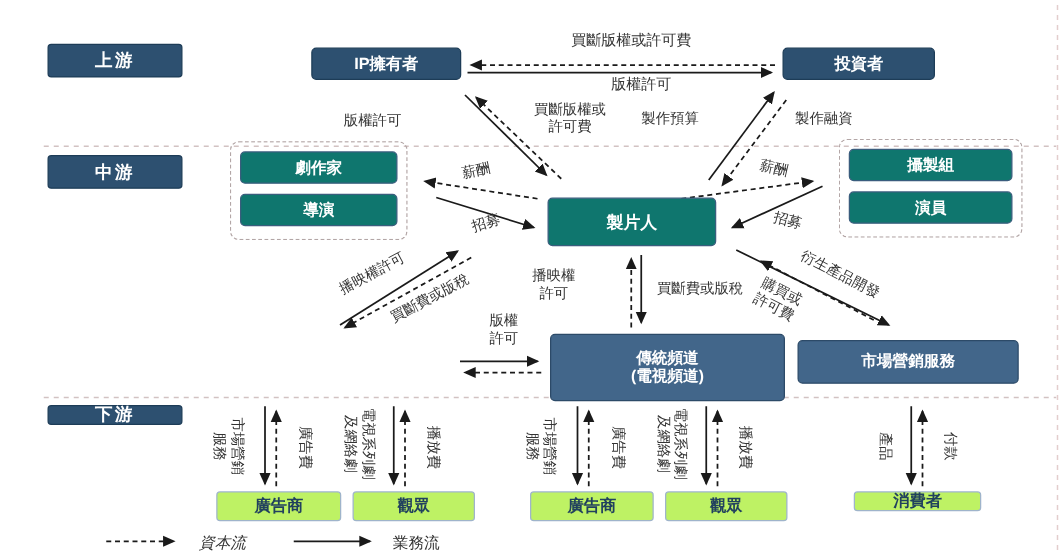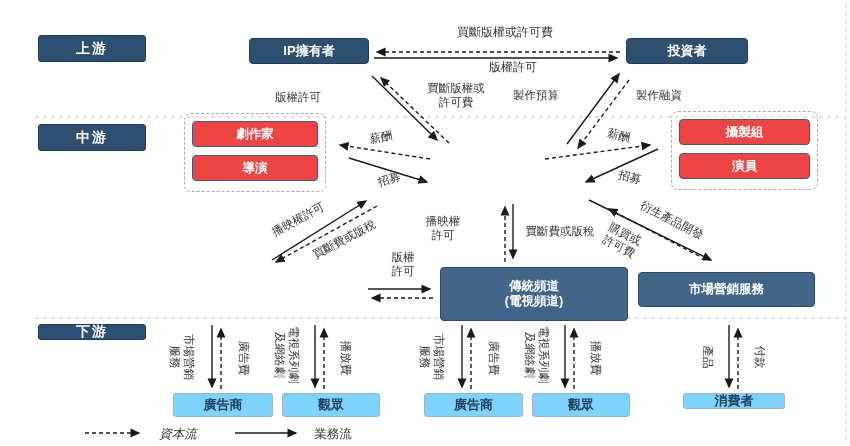--- a/index.html
+++ b/index.html
@@ -4,23 +4,23 @@
 <style>
   html,body{margin:0;padding:0;background:#fff;}
   .canvas{position:relative;width:850px;height:446px;background:#ffffff;overflow:hidden;
           font-family:"Liberation Sans","DejaVu Sans",sans-serif;color:#222;}
   .abs{position:absolute;box-sizing:border-box;}
   .flexc{display:flex;align-items:center;justify-content:center;text-align:center;}
   .box-dark{background:#2d5070;color:#fff;font-weight:bold;font-size:13px;border-radius:4px;
             border:1px solid #1d3c57;}
   .box-mid{background:#42668a;color:#fff;font-weight:bold;font-size:12.5px;border-radius:4px;
            border:1px solid #2c4a68;line-height:15px;}
-  .box-steel{background:#ef4444;color:#fff;font-weight:bold;font-size:12.5px;border-radius:4px;
+  .box-steel{background:#0f766e;color:#fff;font-weight:bold;font-size:12.5px;border-radius:4px;
              border:1px solid #3a5d7d;}
-  .box-light{background:#7dd3fc;color:#21415e;font-weight:bold;font-size:13px;border-radius:3px;
+  .box-light{background:#bef264;color:#21415e;font-weight:bold;font-size:13px;border-radius:3px;
              border:1px solid #9fb4cb;}
   .tier{background:#2d5070;color:#fff;font-weight:bold;font-size:14px;border-radius:3px;
         border:1px solid #1d3c57;letter-spacing:2px;}
   .dgroup{border:1.6px dashed #b3a6a6;border-radius:7px;background:transparent;}
   .elabel{font-size:11.5px;color:#333;text-align:center;line-height:14px;}
   .pre{white-space:pre-line;}
   .wrap{word-break:break-all;}
   .nowrap{white-space:nowrap;}
   .rot{transform-origin:center center;}
   svg.layer{position:absolute;left:0;top:0;pointer-events:none;}
@@ -93,20 +93,21 @@
   <div class="abs flexc box-dark" style="left:249px;top:38px;width:120px;height:26px;">IP擁有者</div>
 
   <div class="abs dgroup" style="left:184px;top:113px;width:142px;height:79px;"></div>
   <div class="abs flexc box-steel" style="left:192px;top:121px;width:126px;height:26px;">劇作家</div>
   <div class="abs flexc box-steel" style="left:192px;top:155px;width:126px;height:26px;">導演</div>
 
   <div class="abs dgroup" style="left:671px;top:111px;width:147px;height:79px;"></div>
   <div class="abs flexc box-steel" style="left:679px;top:119px;width:131px;height:26px;">攝製組</div>
   <div class="abs flexc box-steel" style="left:679px;top:153px;width:131px;height:26px;">演員</div>
 
+  <div class="abs flexc box-steel" style="left:438px;top:158px;width:135px;height:39px;font-size:13.5px;">製片人</div>
 
   <div class="abs flexc box-mid pre" style="left:440px;top:267px;width:188px;height:54px;">傳統頻道
 (電視頻道)</div>
   <div class="abs flexc box-mid" style="left:638px;top:272px;width:177px;height:35px;">市場營銷服務</div>
 
   <div class="abs flexc box-light" style="left:173px;top:393px;width:100px;height:24px;">廣告商</div>
   <div class="abs flexc box-light" style="left:282px;top:393px;width:98px;height:24px;">觀眾</div>
   <div class="abs flexc box-light" style="left:424px;top:393px;width:99px;height:24px;">廣告商</div>
   <div class="abs flexc box-light" style="left:532px;top:393px;width:98px;height:24px;">觀眾</div>
   <div class="abs flexc box-light" style="left:683px;top:393px;width:102px;height:16px;">消費者</div>

